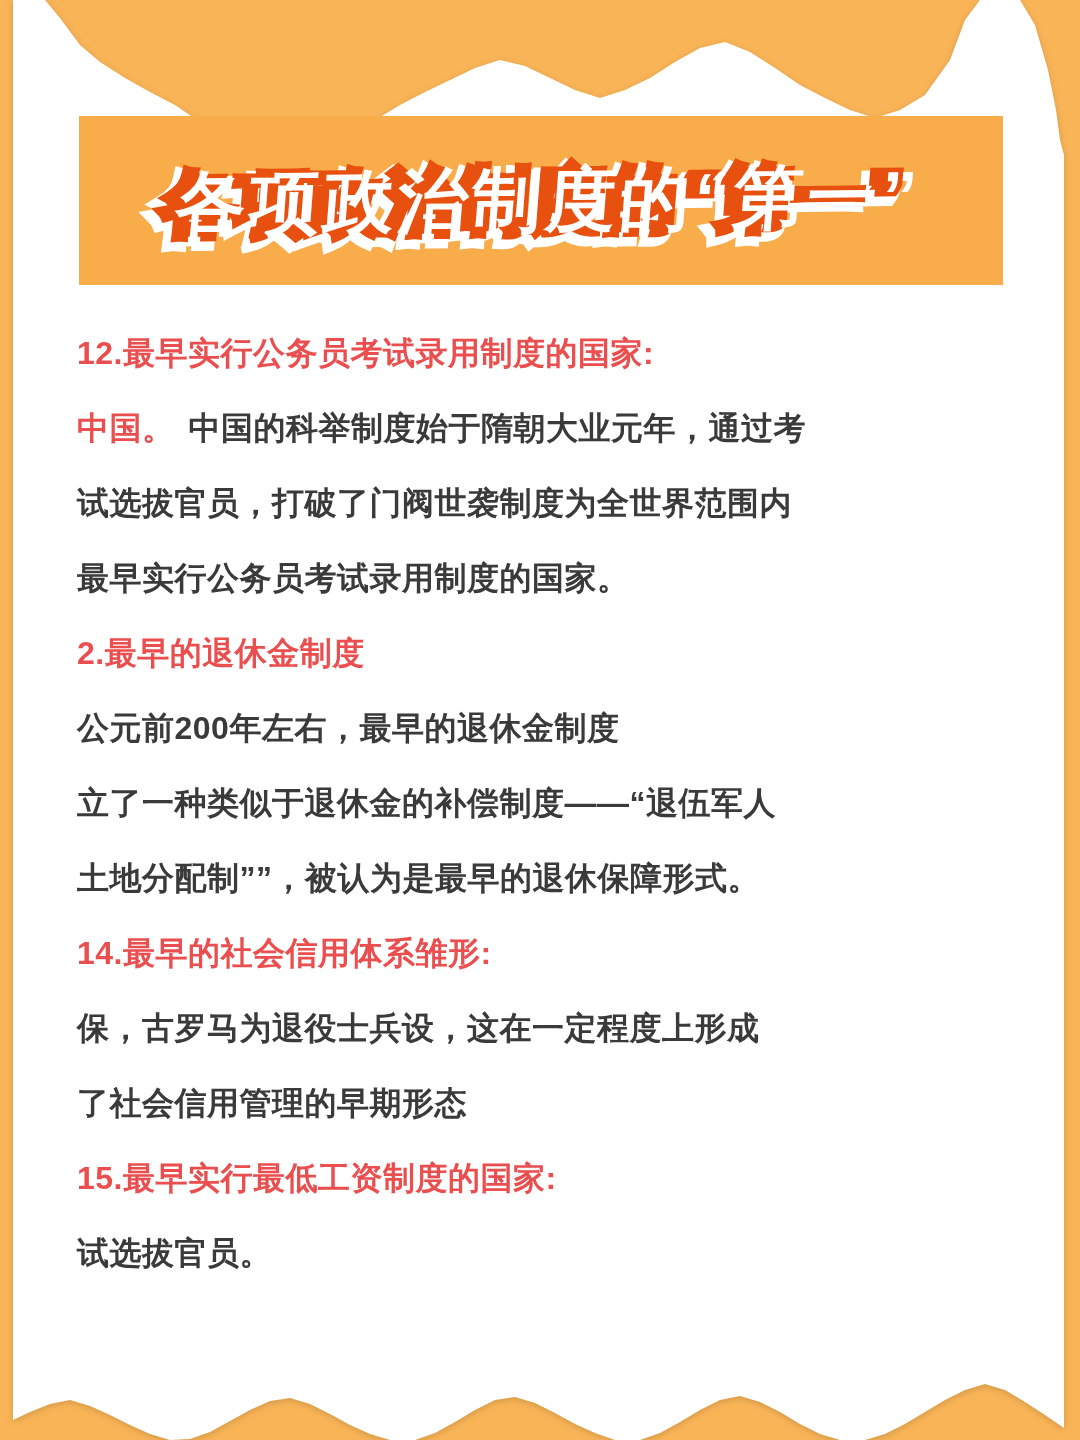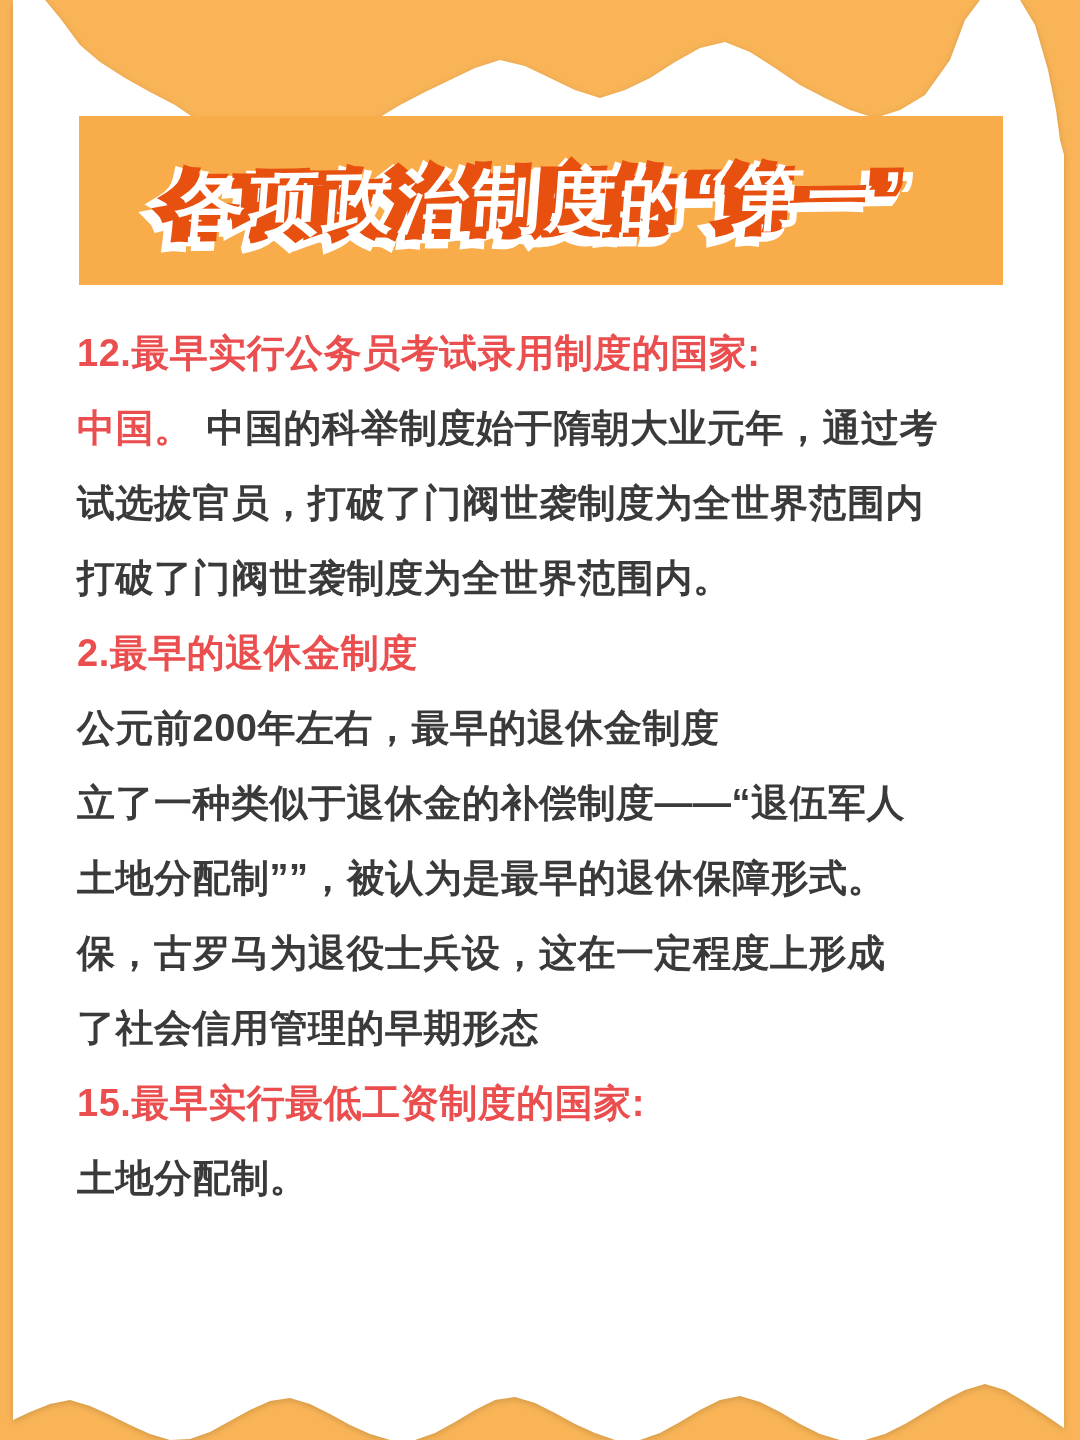--- a/index.html
+++ b/index.html
@@ -30,21 +30,21 @@
     -webkit-text-stroke:9px var(--stroke,#E8500F);
   }
   .t-fill{position:relative;color:#ffffff;}
   
   .content{
     position:absolute;left:0;top:316px;width:100%;z-index:2;
     padding-left:77px;box-sizing:border-box;
   }
   .line{
     height:75px;display:flex;align-items:center;white-space:nowrap;
-    font-size:38px;font-weight:600;color:var(--body,#3A3A3A);
+    font-size:32px;font-weight:600;color:var(--body,#3A3A3A);
     letter-spacing:0.5px;
   }
   .line.hdr{font-weight:800;color:var(--red,#EA4E4E);}
   .lead{color:var(--red,#EA4E4E);font-weight:700;margin-right:14px;}
 </style>
 </head>
 <body style="--bg: #F9B458; --banner: #F8AC4A; --stroke: #E8500F; --red: #EA4E4E; --body: #3A3A3A;">
 
 <svg class="paper-svg" width="1080" height="1440" viewBox="0 0 1080 1440" xmlns="http://www.w3.org/2000/svg">
   <path fill="#FFFFFF" d="
@@ -75,39 +75,42 @@
       <span>12.最早实行公务员考试录用制度的国家:</span>
     </div>
   <div class="line">
       <span class="lead">中国。</span>
       <span>中国的科举制度始于隋朝大业元年，通过考</span>
     </div>
   <div class="line">
       <span>试选拔官员，打破了门阀世袭制度为全世界范围内</span>
     </div>
   <div class="line">
-      <span>打破了门阀世袭制度为全世界范围内。</span>
+      <span>最早实行公务员考试录用制度的国家。</span>
     </div>
   <div class="line hdr">
       <span>2.最早的退休金制度</span>
     </div>
   <div class="line">
       <span>公元前200年左右，最早的退休金制度</span>
     </div>
   <div class="line">
       <span>立了一种类似于退休金的补偿制度——“退伍军人</span>
     </div>
   <div class="line">
       <span>土地分配制””，被认为是最早的退休保障形式。</span>
     </div>
+  <div class="line hdr">
+      <span>14.最早的社会信用体系雏形:</span>
+    </div>
   <div class="line">
       <span>保，古罗马为退役士兵设，这在一定程度上形成</span>
     </div>
   <div class="line">
       <span>了社会信用管理的早期形态</span>
     </div>
   <div class="line hdr">
       <span>15.最早实行最低工资制度的国家:</span>
     </div>
   <div class="line">
-      <span>土地分配制。</span>
+      <span>试选拔官员。</span>
     </div>
 </div>
 
 </body></html>

